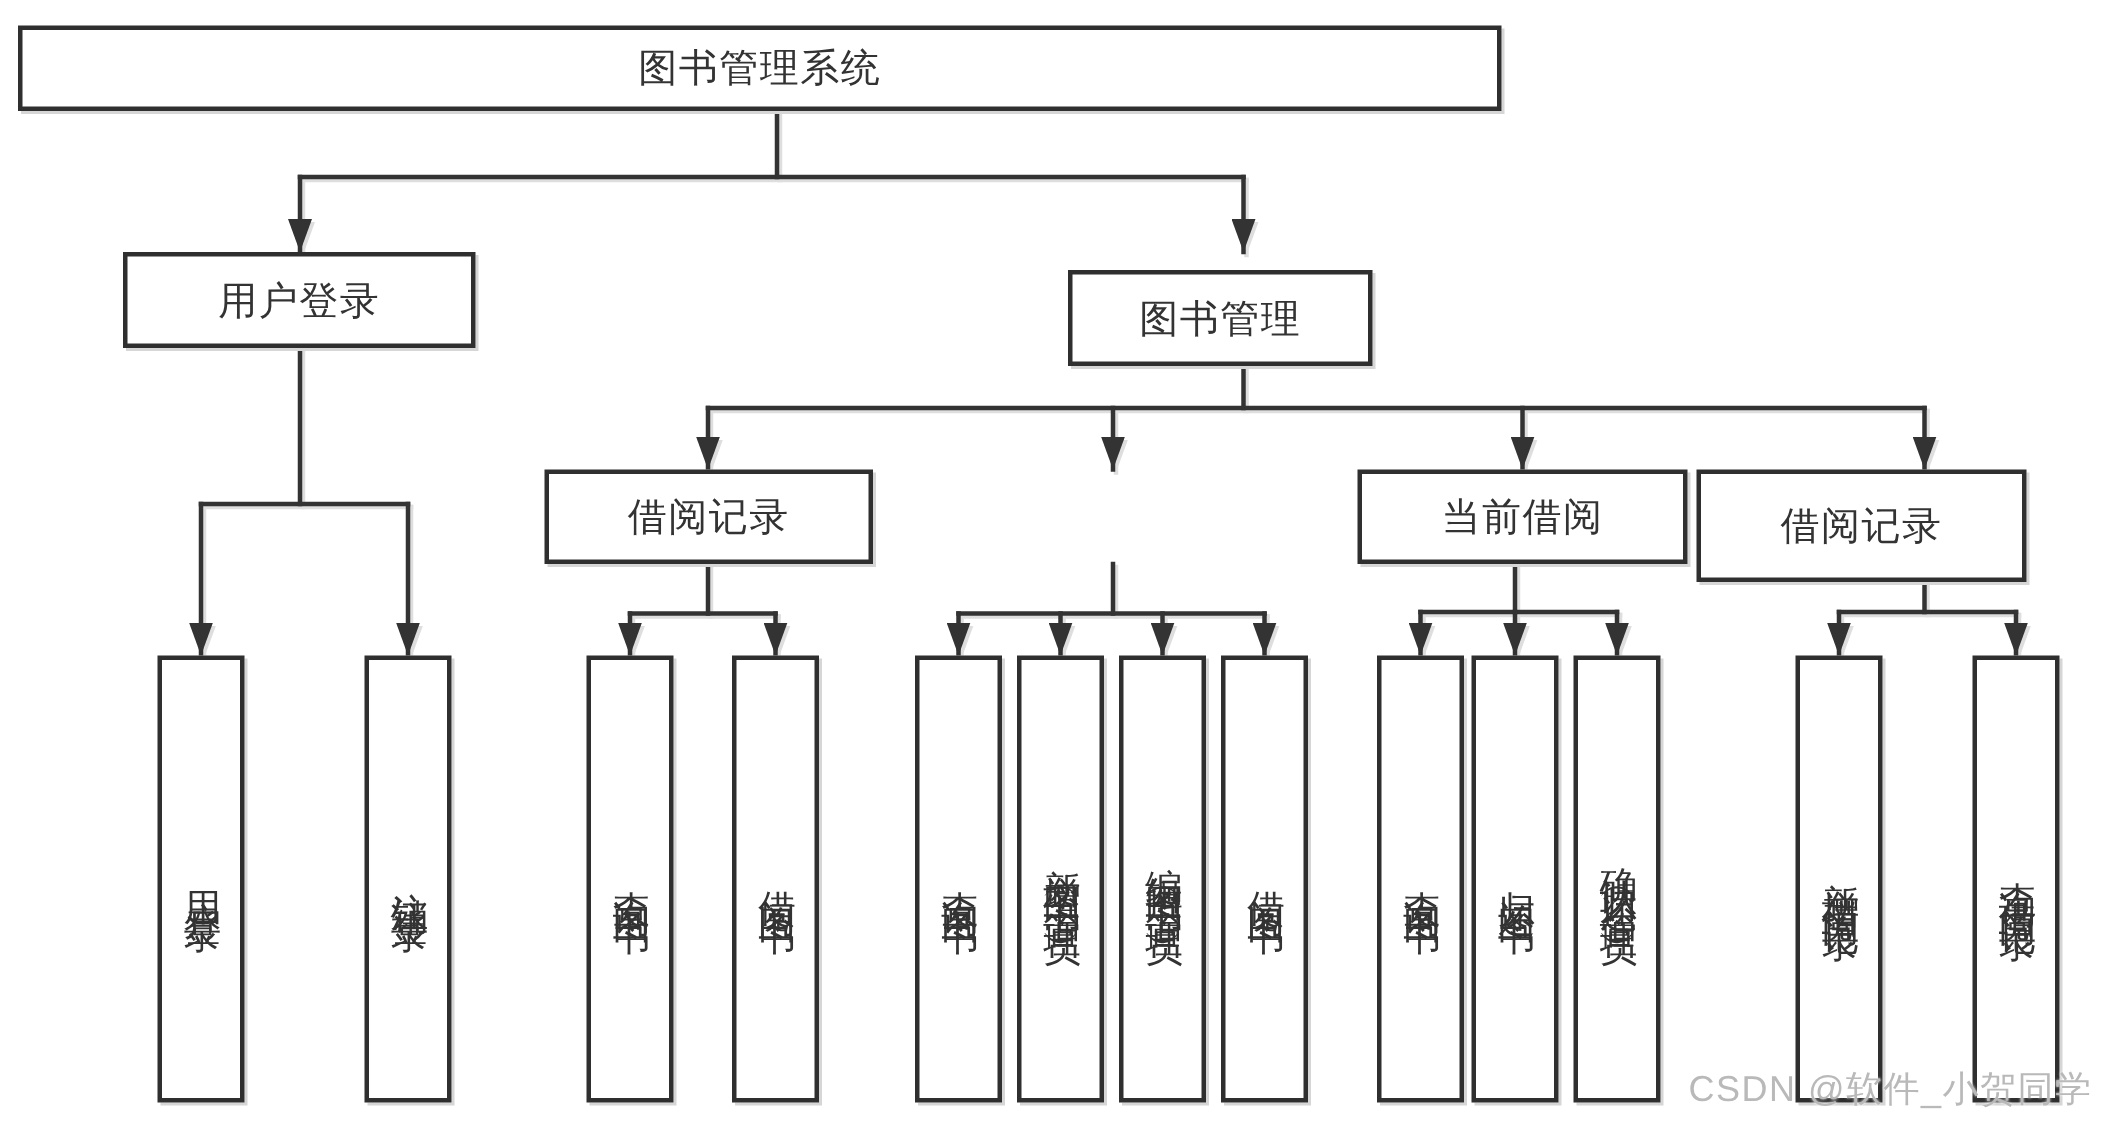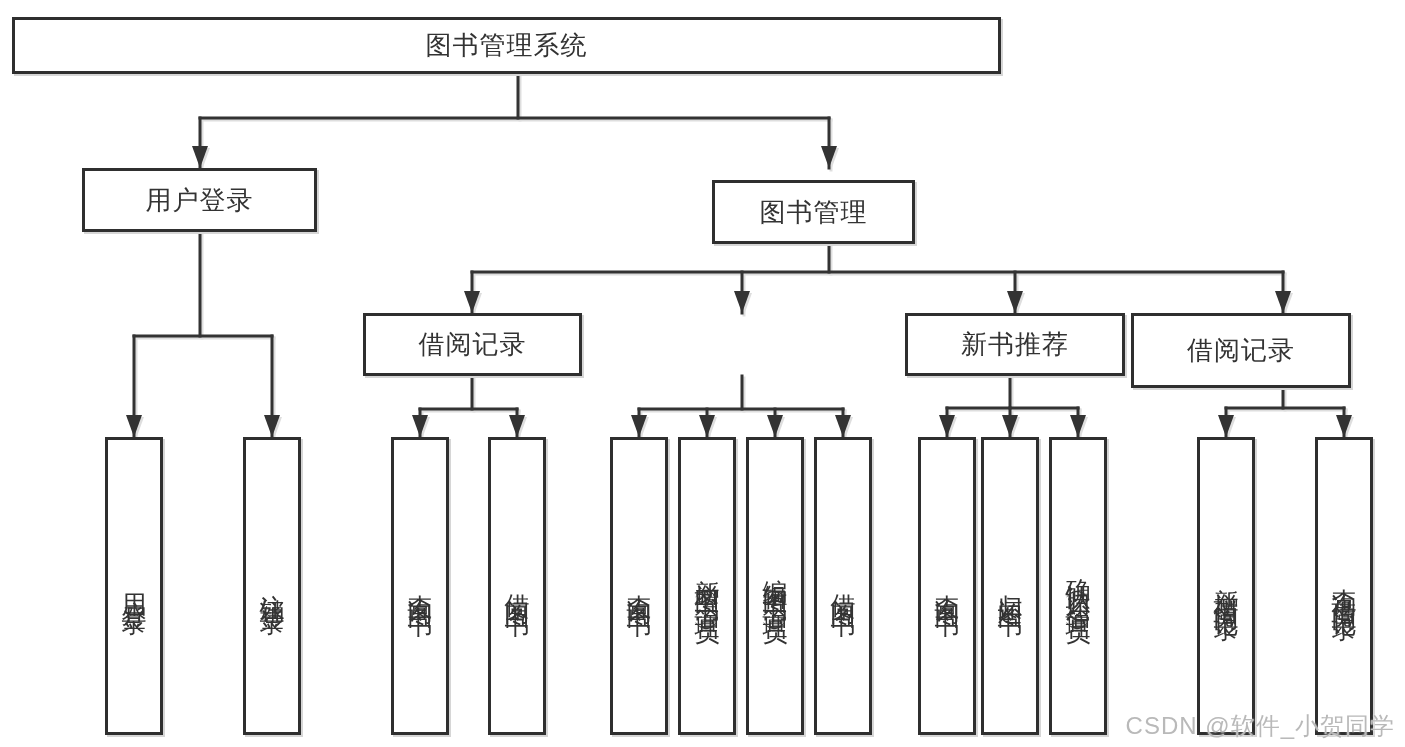--- a/index.html
+++ b/index.html
@@ -89,21 +89,21 @@
     <span>用户登录</span>
   </div>
   <div class="node h" style="left:712px;top:180px;width:203px;height:64px">
     <span>图书管理</span>
   </div>
 
   <div class="node h" style="left:363px;top:313px;width:219px;height:63px">
     <span>借阅记录</span>
   </div>
   <div class="node h" style="left:905px;top:313px;width:220px;height:63px">
-    <span>新书推荐</span>
+    <span>当前借阅</span>
   </div>
   <div class="node h" style="left:1131px;top:313px;width:220px;height:75px">
     <span>借阅记录</span>
   </div>
 
   <div class="node v" style="left:105px;top:437px;width:58px;height:298px">
     <span>用户登录</span>
   </div>
   <div class="node v" style="left:243px;top:437px;width:58px;height:298px">
     <span>注销登录</span>

